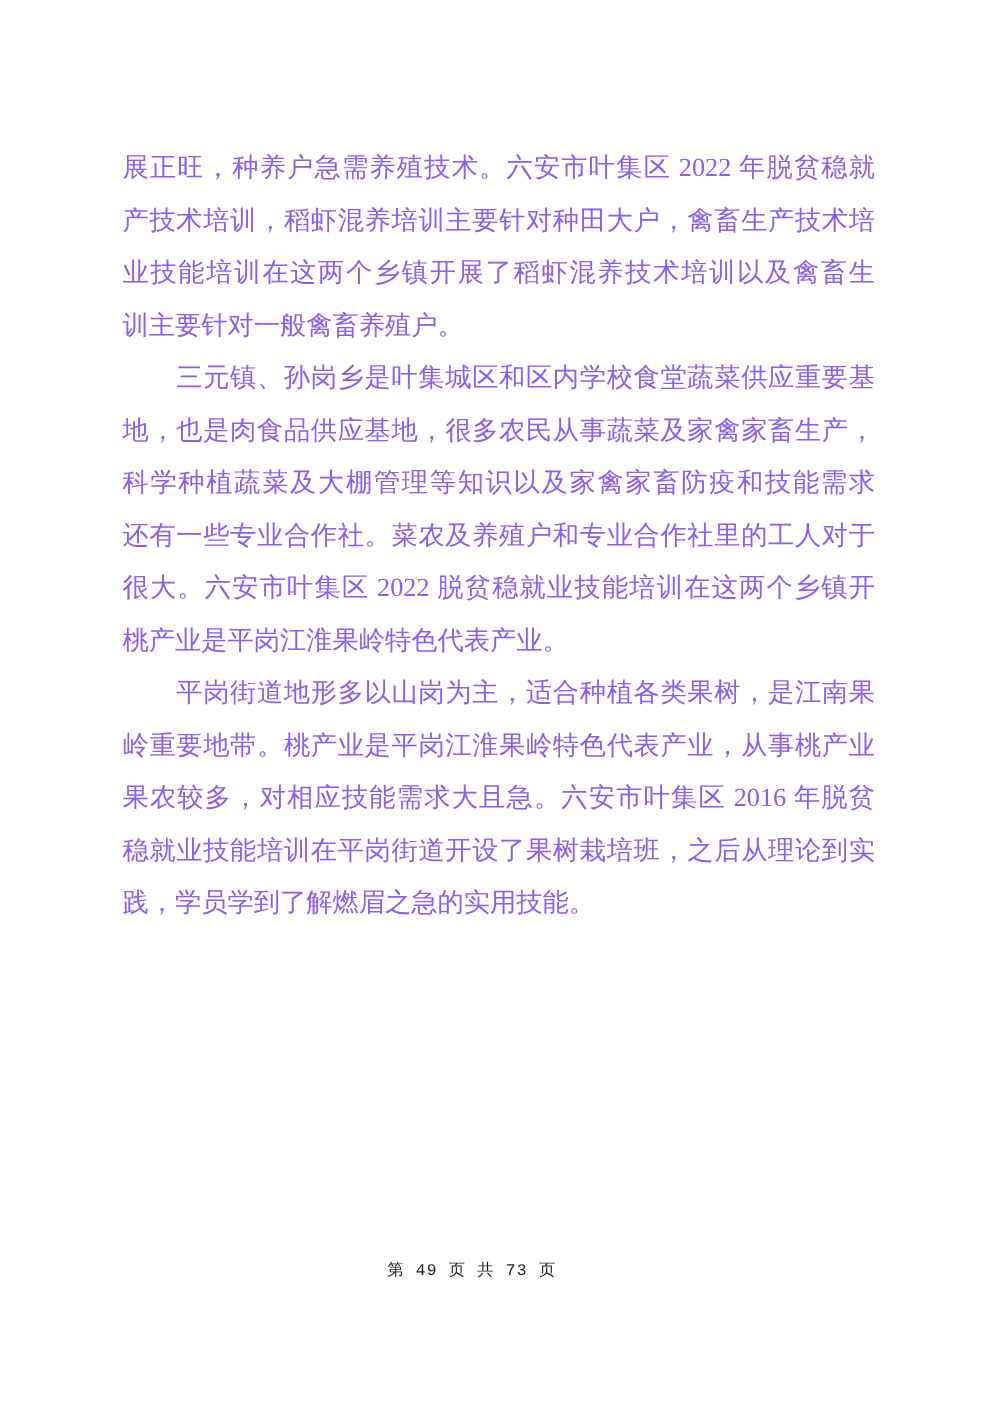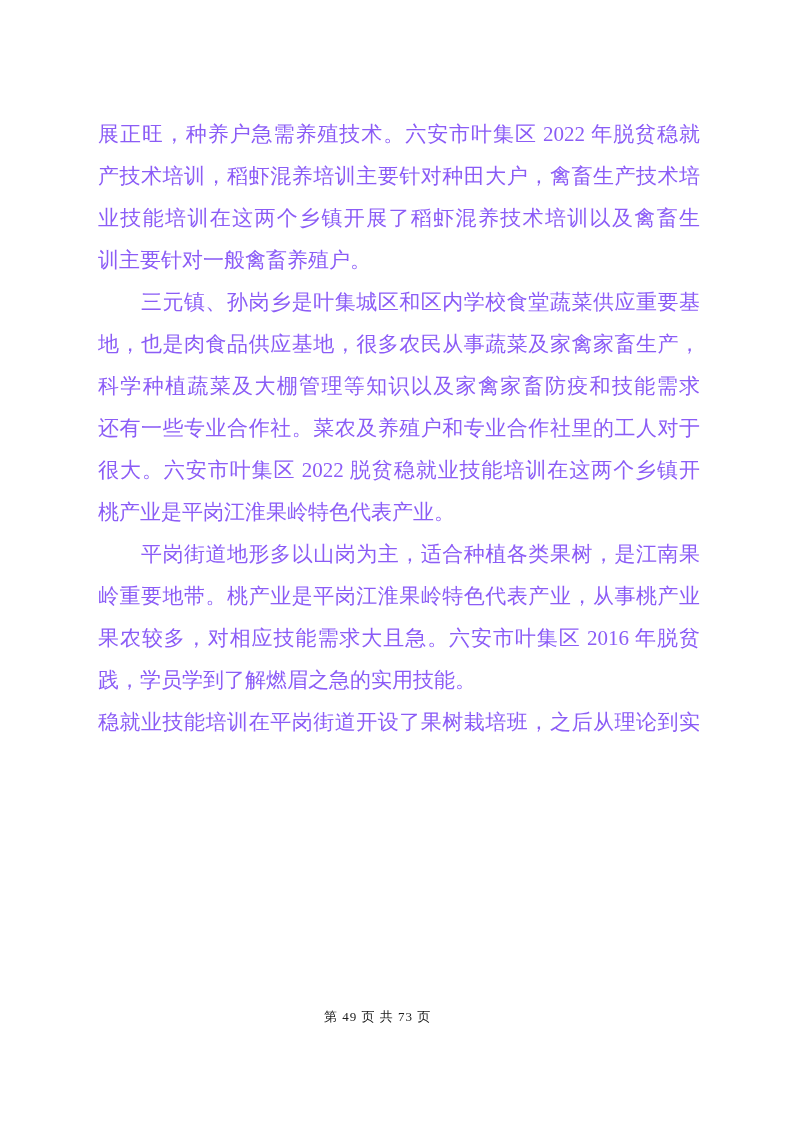--- a/index.html
+++ b/index.html
@@ -37,21 +37,21 @@
   }
   .line.indent {
     text-indent: 43px;
   }
   .footer {
     position: absolute;
     left: 0;
     top: 1008px;
     width: 755px;
     text-align: center;
-    font-family: Liberation Serif, serif;
+    font-family: Liberation Mono, monospace;
     font-size: 13px;
     line-height: 18px;
     color: #1b1b1b;
     letter-spacing: 1px;
   }
 </style>
 </head>
 <body>
 
 <div class="page">
@@ -66,19 +66,19 @@
     <div class="line indent">三元镇、孙岗乡是叶集城区和区内学校食堂蔬菜供应重要基</div>
     <div class="line">地，也是肉食品供应基地，很多农民从事蔬菜及家禽家畜生产，</div>
     <div class="line">科学种植蔬菜及大棚管理等知识以及家禽家畜防疫和技能需求</div>
     <div class="line">还有一些专业合作社。菜农及养殖户和专业合作社里的工人对于</div>
     <div class="line">很大。六安市叶集区 2022 脱贫稳就业技能培训在这两个乡镇开</div>
     <div class="line last">桃产业是平岗江淮果岭特色代表产业。</div>
 
     <div class="line indent">平岗街道地形多以山岗为主，适合种植各类果树，是江南果</div>
     <div class="line">岭重要地带。桃产业是平岗江淮果岭特色代表产业，从事桃产业</div>
     <div class="line">果农较多，对相应技能需求大且急。六安市叶集区 2016 年脱贫</div>
+    <div class="line">稳就业技能培训在平岗街道开设了果树栽培班，之后从理论到实</div>
     <div class="line last">践，学员学到了解燃眉之急的实用技能。</div>
-    <div class="line">稳就业技能培训在平岗街道开设了果树栽培班，之后从理论到实</div>
   </div>
 
   <div class="footer">第 49 页 共 73 页</div>
 
 </div>
 
 </body></html>

